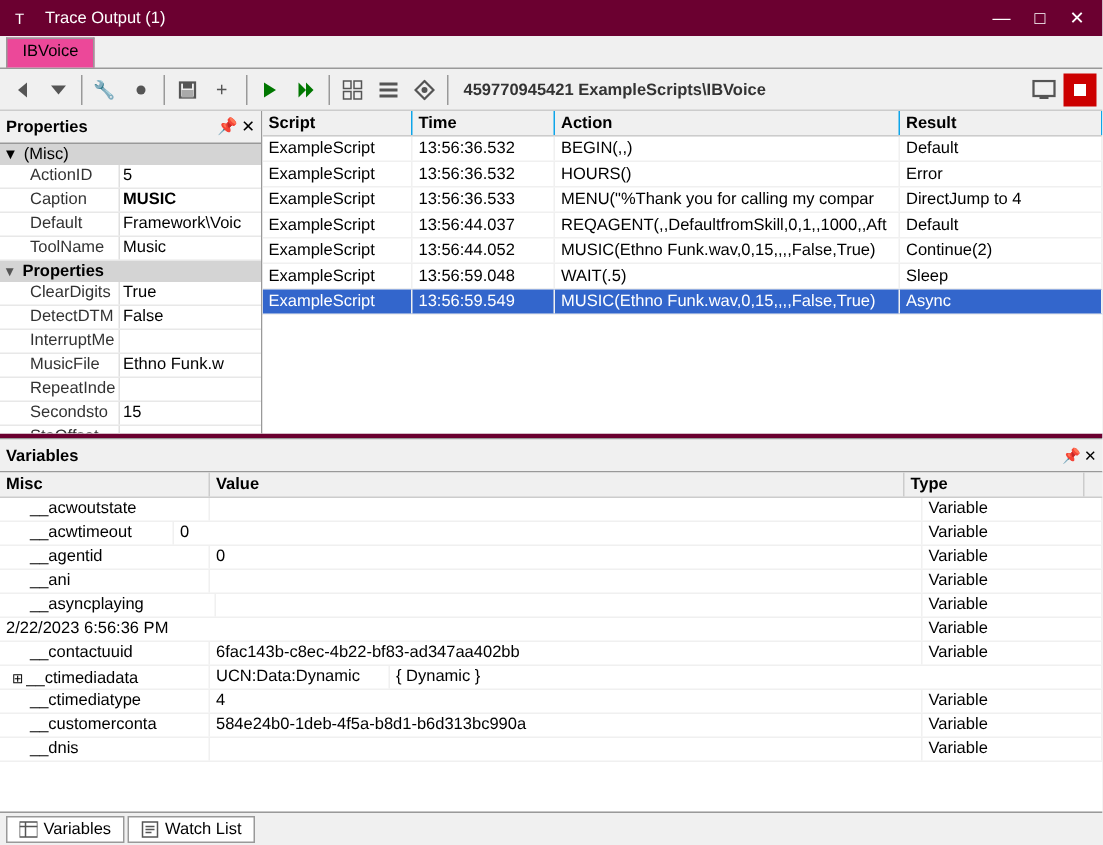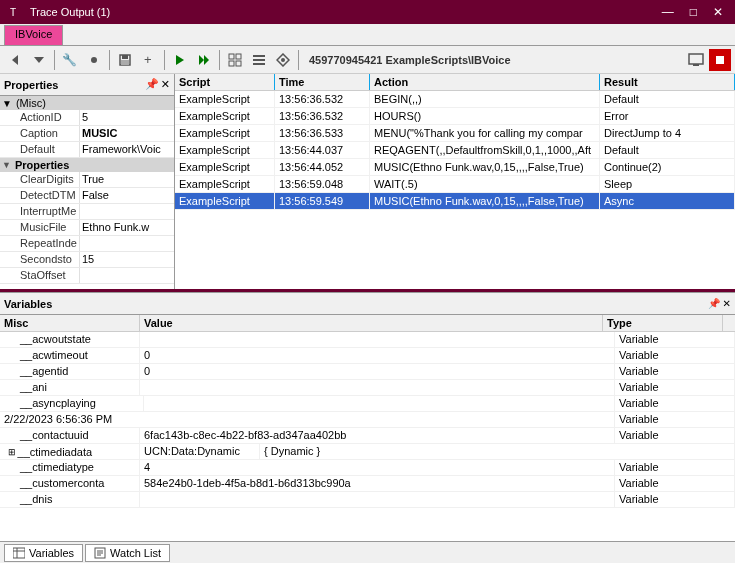--- a/index.html
+++ b/index.html
@@ -418,20 +418,24 @@
           <div class="prop-value">5</div>
         </div>
         <div class="prop-row">
           <div class="prop-name indent">Caption</div>
           <div class="prop-value bold">MUSIC</div>
         </div>
         <div class="prop-row">
           <div class="prop-name indent">Default</div>
           <div class="prop-value">Framework\Voic</div>
         </div>
+        <div class="prop-row">
+          <div class="prop-name indent">ToolName</div>
+          <div class="prop-value">Music</div>
+        </div>
 
         <div class="prop-section-header">
           <span class="expand-icon">▼</span>
           <span>Properties</span>
         </div>
         <div class="prop-row">
           <div class="prop-name indent">ClearDigits</div>
           <div class="prop-value">True</div>
         </div>
         <div class="prop-row">
@@ -530,21 +534,21 @@
       <div class="vars-col-header-cell" style="width:120px">Type</div>
       <div style="width:12px"></div>
     </div>
     <div id="vars-body">
       <div class="vars-row">
         <div class="vars-cell indent" style="width:140px">__acwoutstate</div>
         <div class="vars-cell" style="flex:1"></div>
         <div class="vars-cell" style="width:120px">Variable</div>
       </div>
       <div class="vars-row">
-        <div class="vars-cell indent" style="width:140px">__acwtimeout</div>
+        <div class="vars-cell indent" style="width:116px">__acwtimeout</div>
         <div class="vars-cell" style="flex:1">0</div>
         <div class="vars-cell" style="width:120px">Variable</div>
       </div>
       <div class="vars-row">
         <div class="vars-cell indent" style="width:140px">__agentid</div>
         <div class="vars-cell" style="flex:1">0</div>
         <div class="vars-cell" style="width:120px">Variable</div>
       </div>
       <div class="vars-row">
         <div class="vars-cell indent" style="width:140px">__ani</div>

